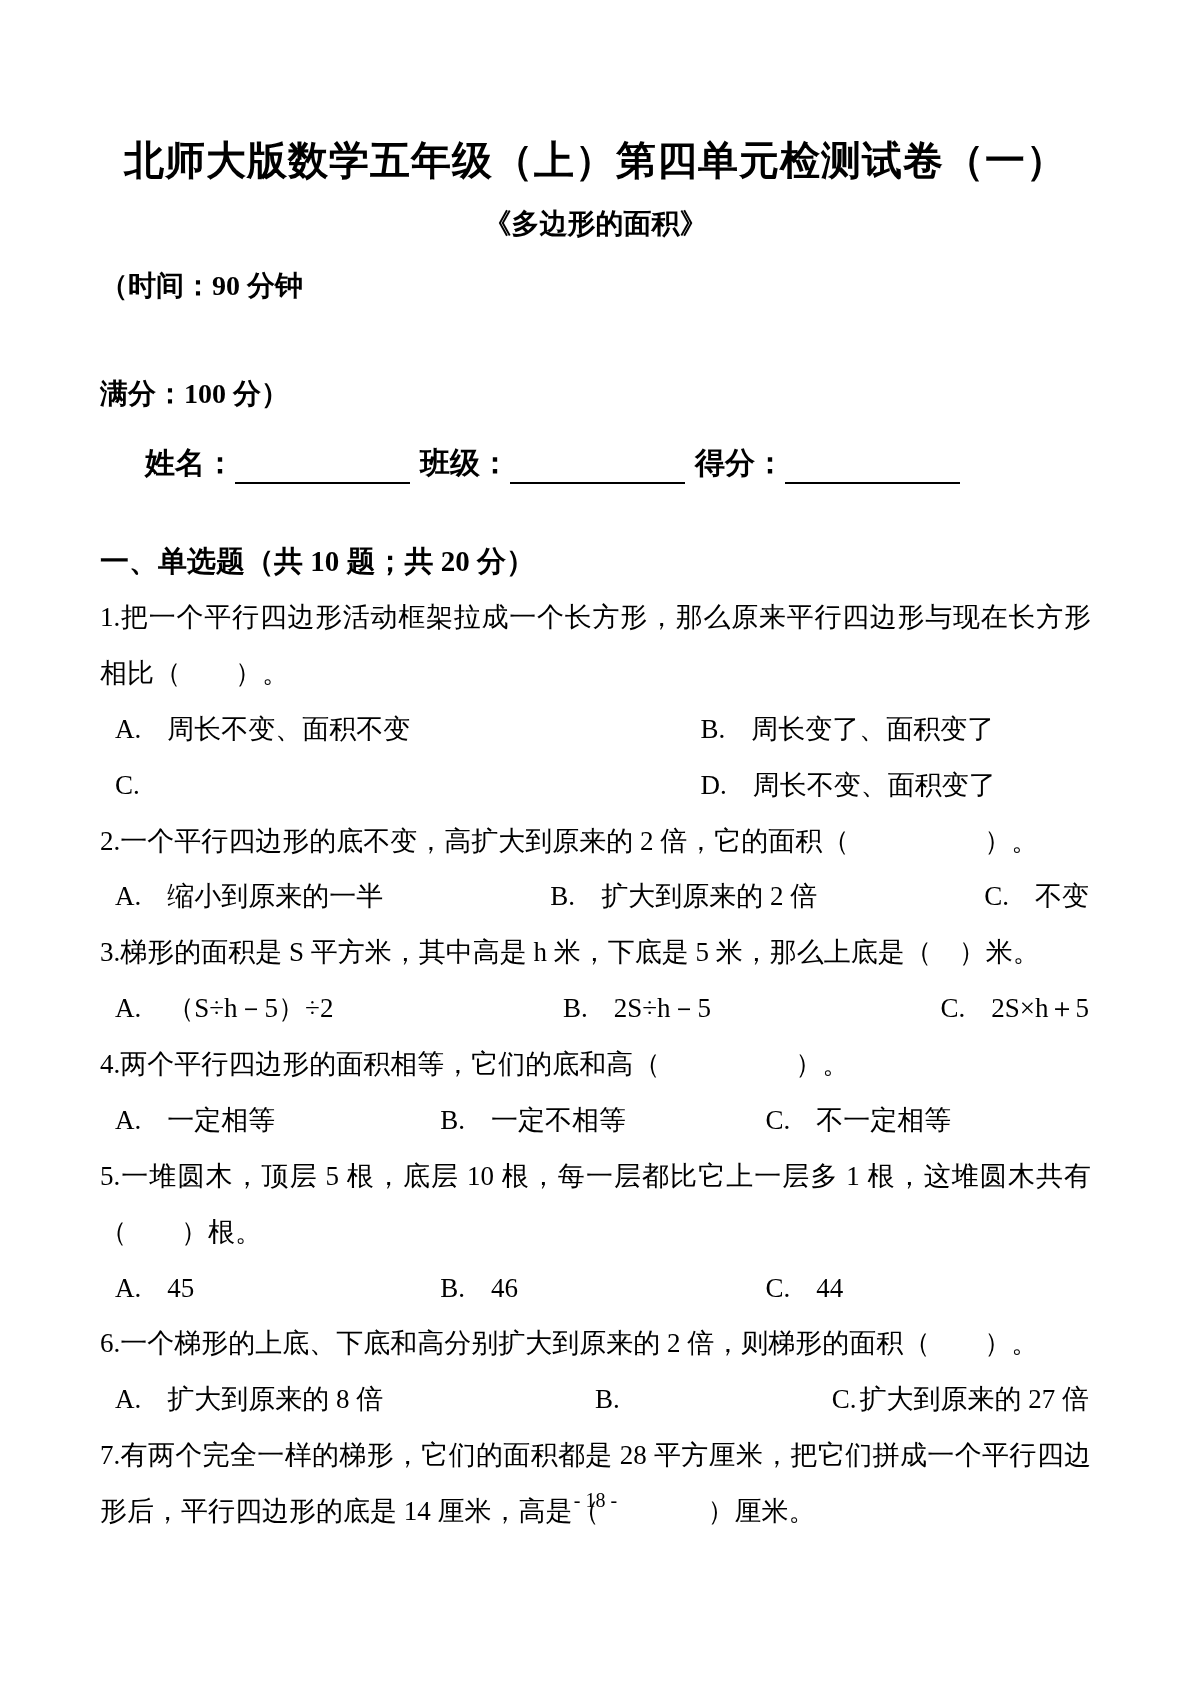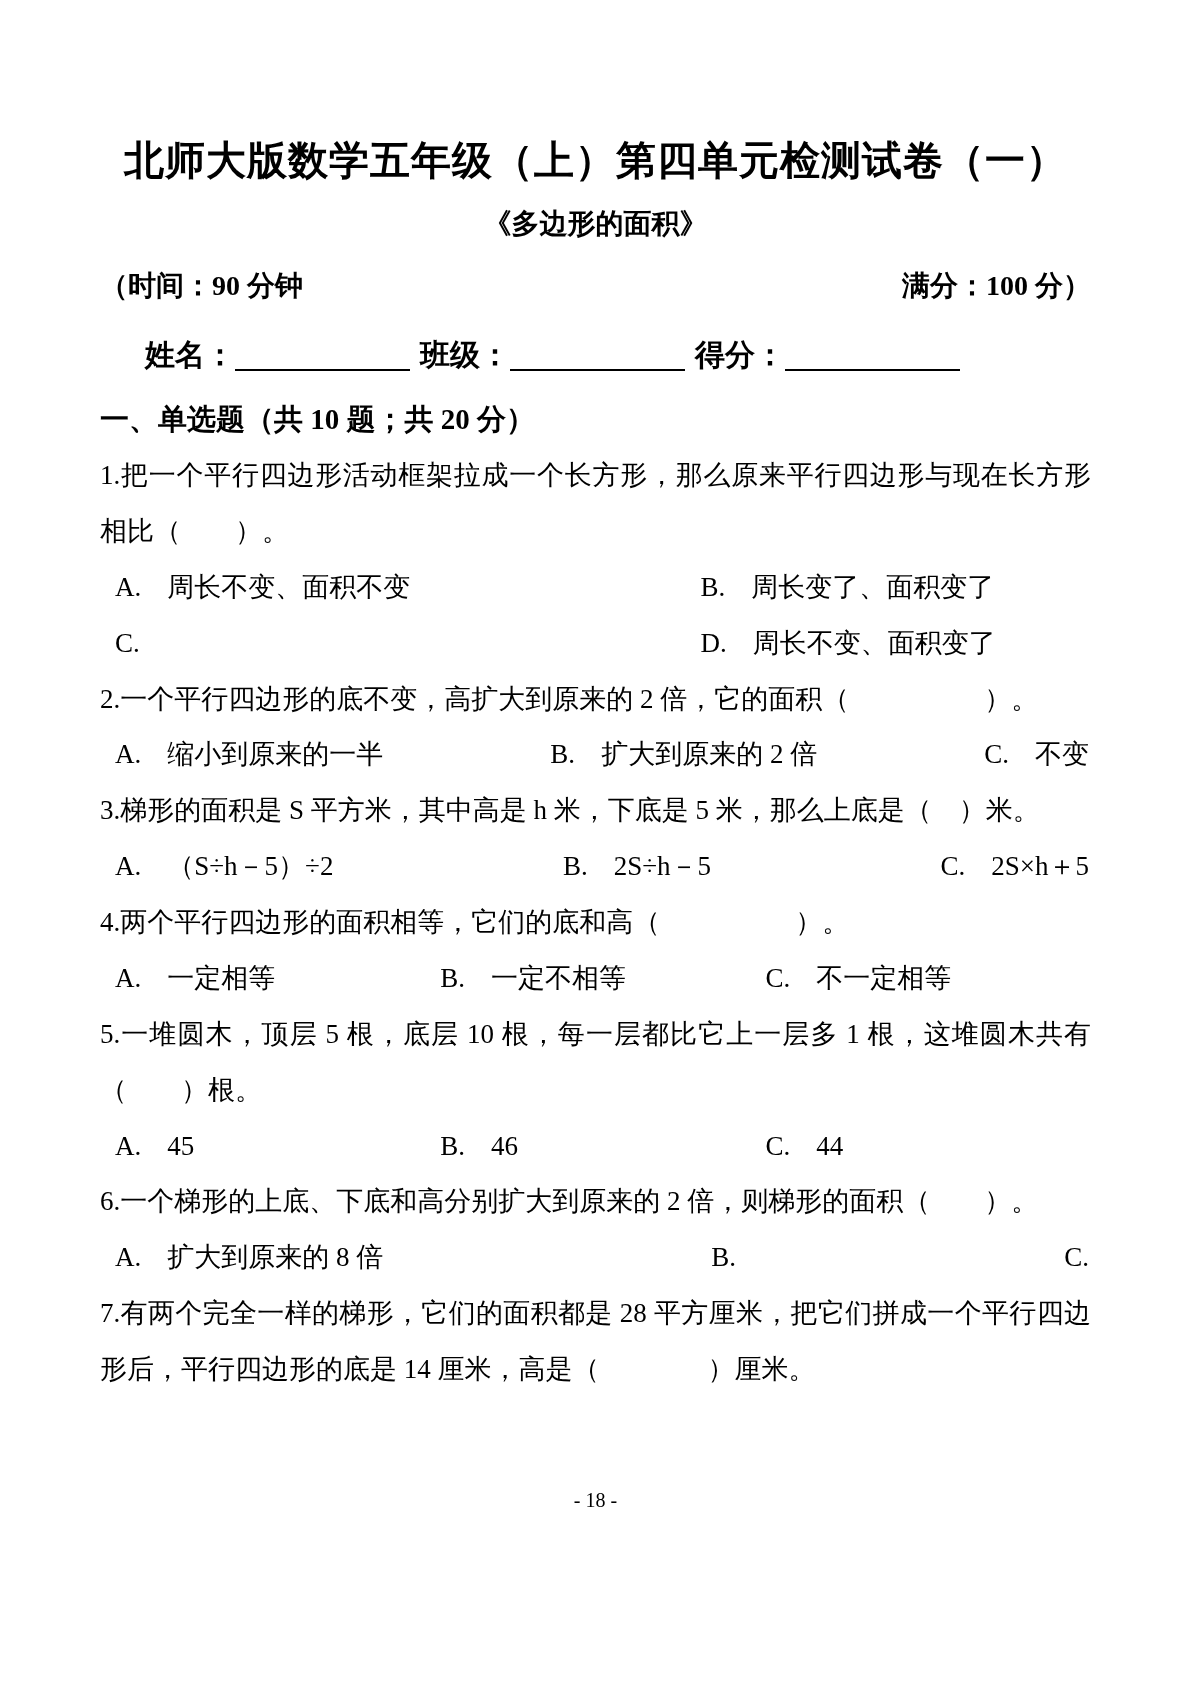--- a/index.html
+++ b/index.html
@@ -28,41 +28,42 @@
     font-weight: bold;
     margin-top: 18px;
   }
   .meta-row {
     display: flex;
     justify-content: space-between;
     gap: 70px;
     font-size: 28px;
     font-weight: bold;
     margin-top: 24px;
+    flex-direction: column;
   }
   .fields-row {
     display: flex;
-    align-items: flex-start;
+    align-items: flex-end;
     margin-top: 30px;
     padding-left: 45px;
     font-size: 30px;
     font-weight: bold;
   }
   .blank {
     display: inline-block;
     width: 175px;
     height: 36px;
     border-bottom: 2px solid #000;
     vertical-align: -6px;
     margin-right: 10px;
   }
   .section-heading {
     font-size: 29px;
     font-weight: bold;
-    margin-top: 24px;
+    margin-top: 58px;
   }
   .questions {
     margin-top: 8px;
     font-size: 27px;
     line-height: 2.07;
     text-align: justify;
   }
   .q-text { text-align: justify; }
   .opt-row { display: flex; padding-left: 15px; }
   .opt { display: flex; }
@@ -207,20 +208,21 @@
       <div class="opt-row cols-3 spread">
         <div class="opt">
           <span class="opt-label">A.</span>
           <span class="opt-text">扩大到原来的 8 倍</span>
         </div>
         <div class="opt">
           <span class="opt-label">B.</span>
         </div>
         <div class="opt tight">
           <span class="opt-label">C.</span>
+          <span class="opt-text">扩大到原来的 27 倍</span>
         </div>
       </div>
     </div>
 
     <div class="question">
       <p class="q-text">7.有两个完全一样的梯形，它们的面积都是 28 平方厘米，把它们拼成一个平行四边形后，平行四边形的底是 14 厘米，高是（　　　　）厘米。</p>
     </div>
 
   </div>
 

